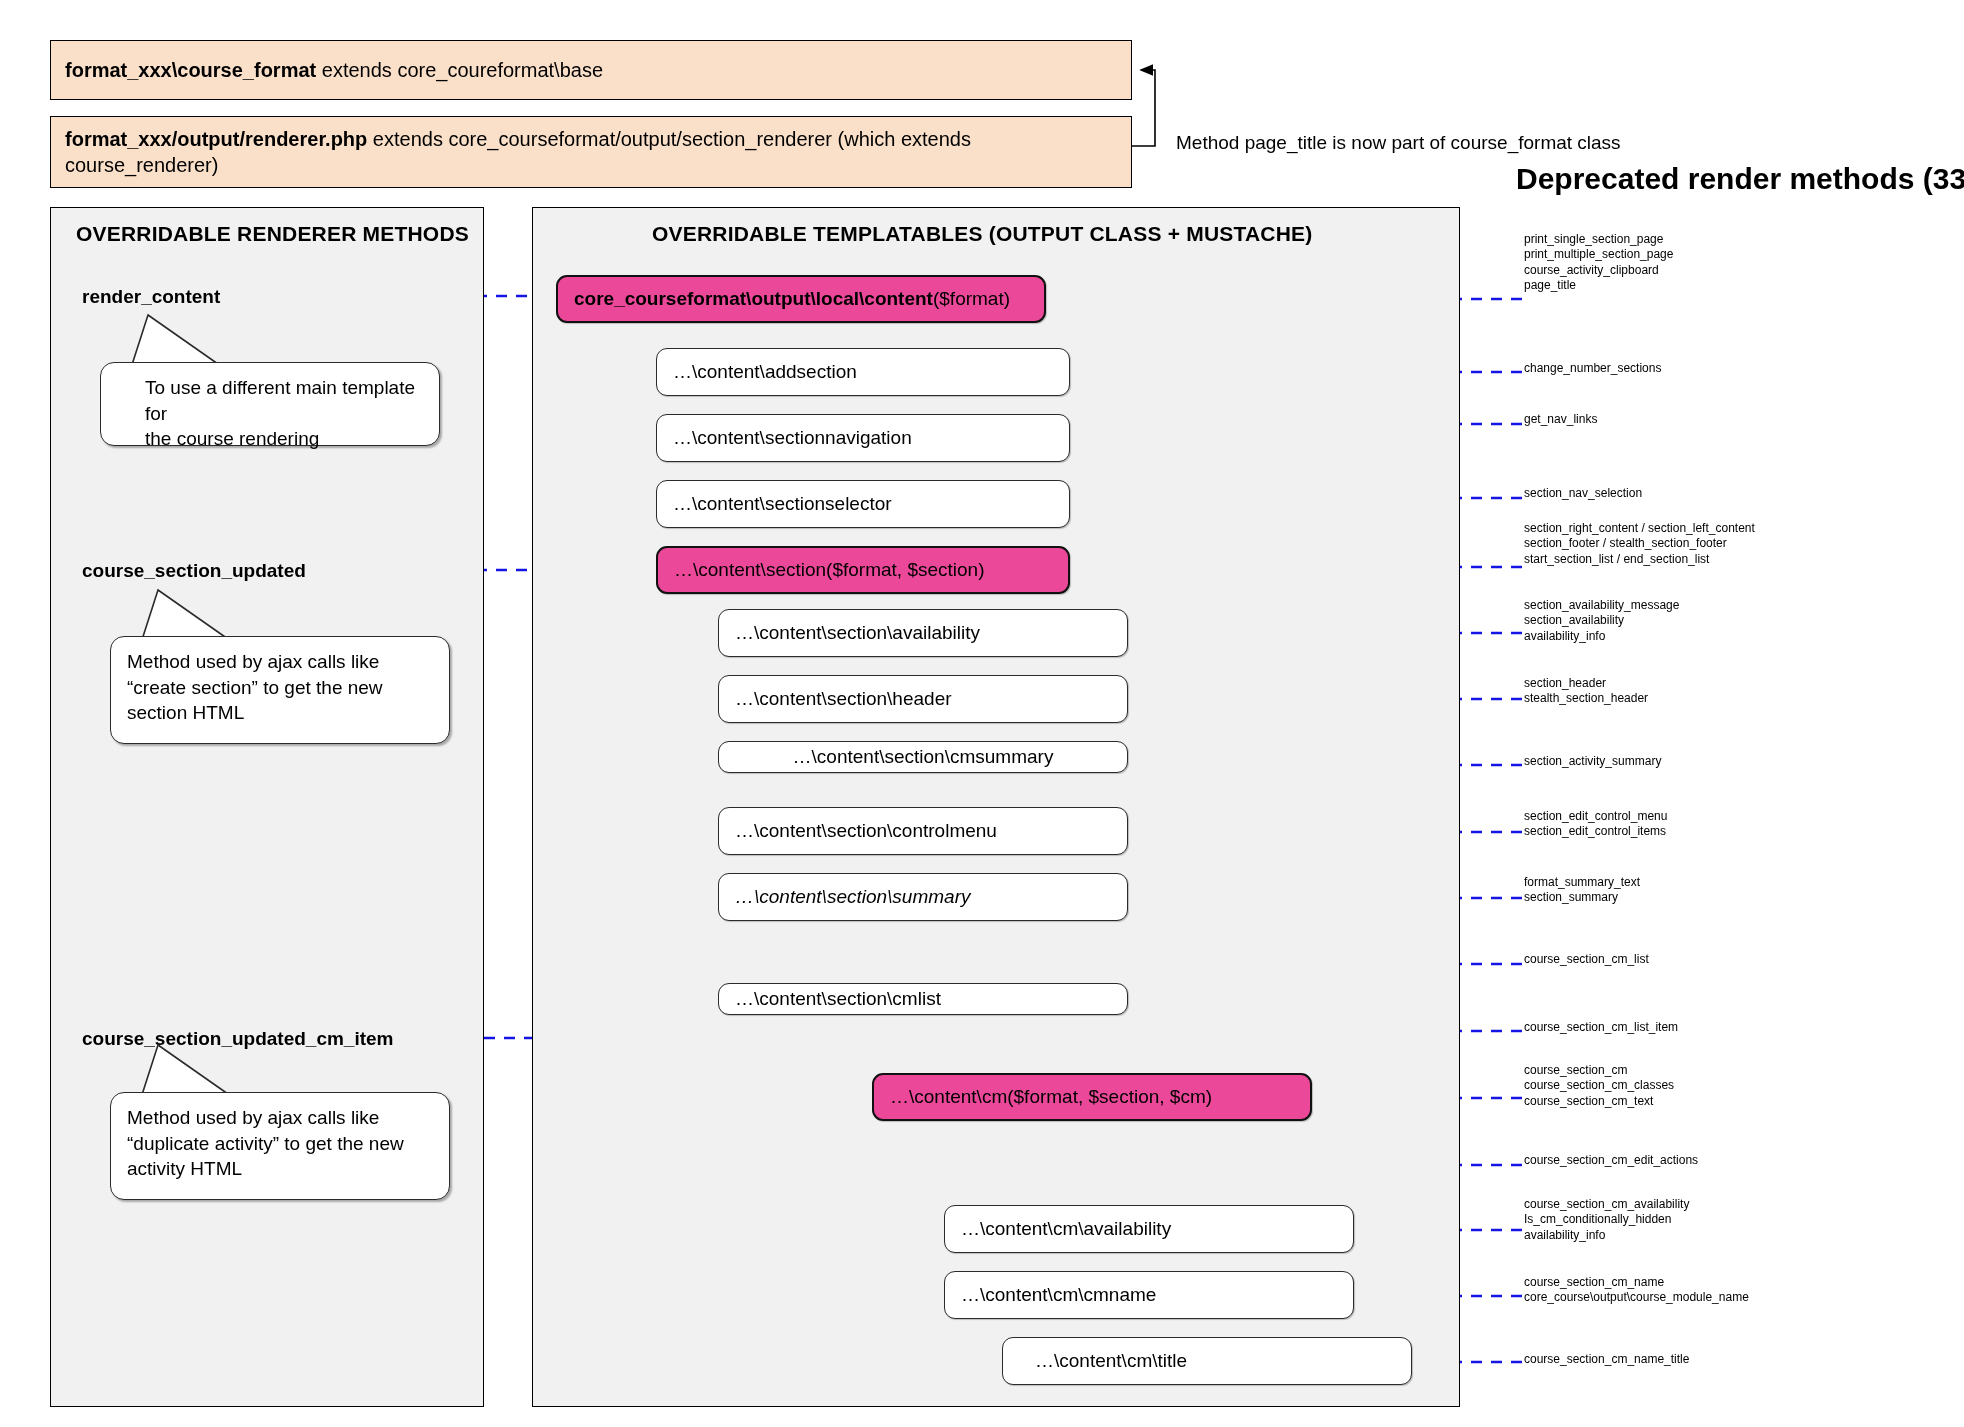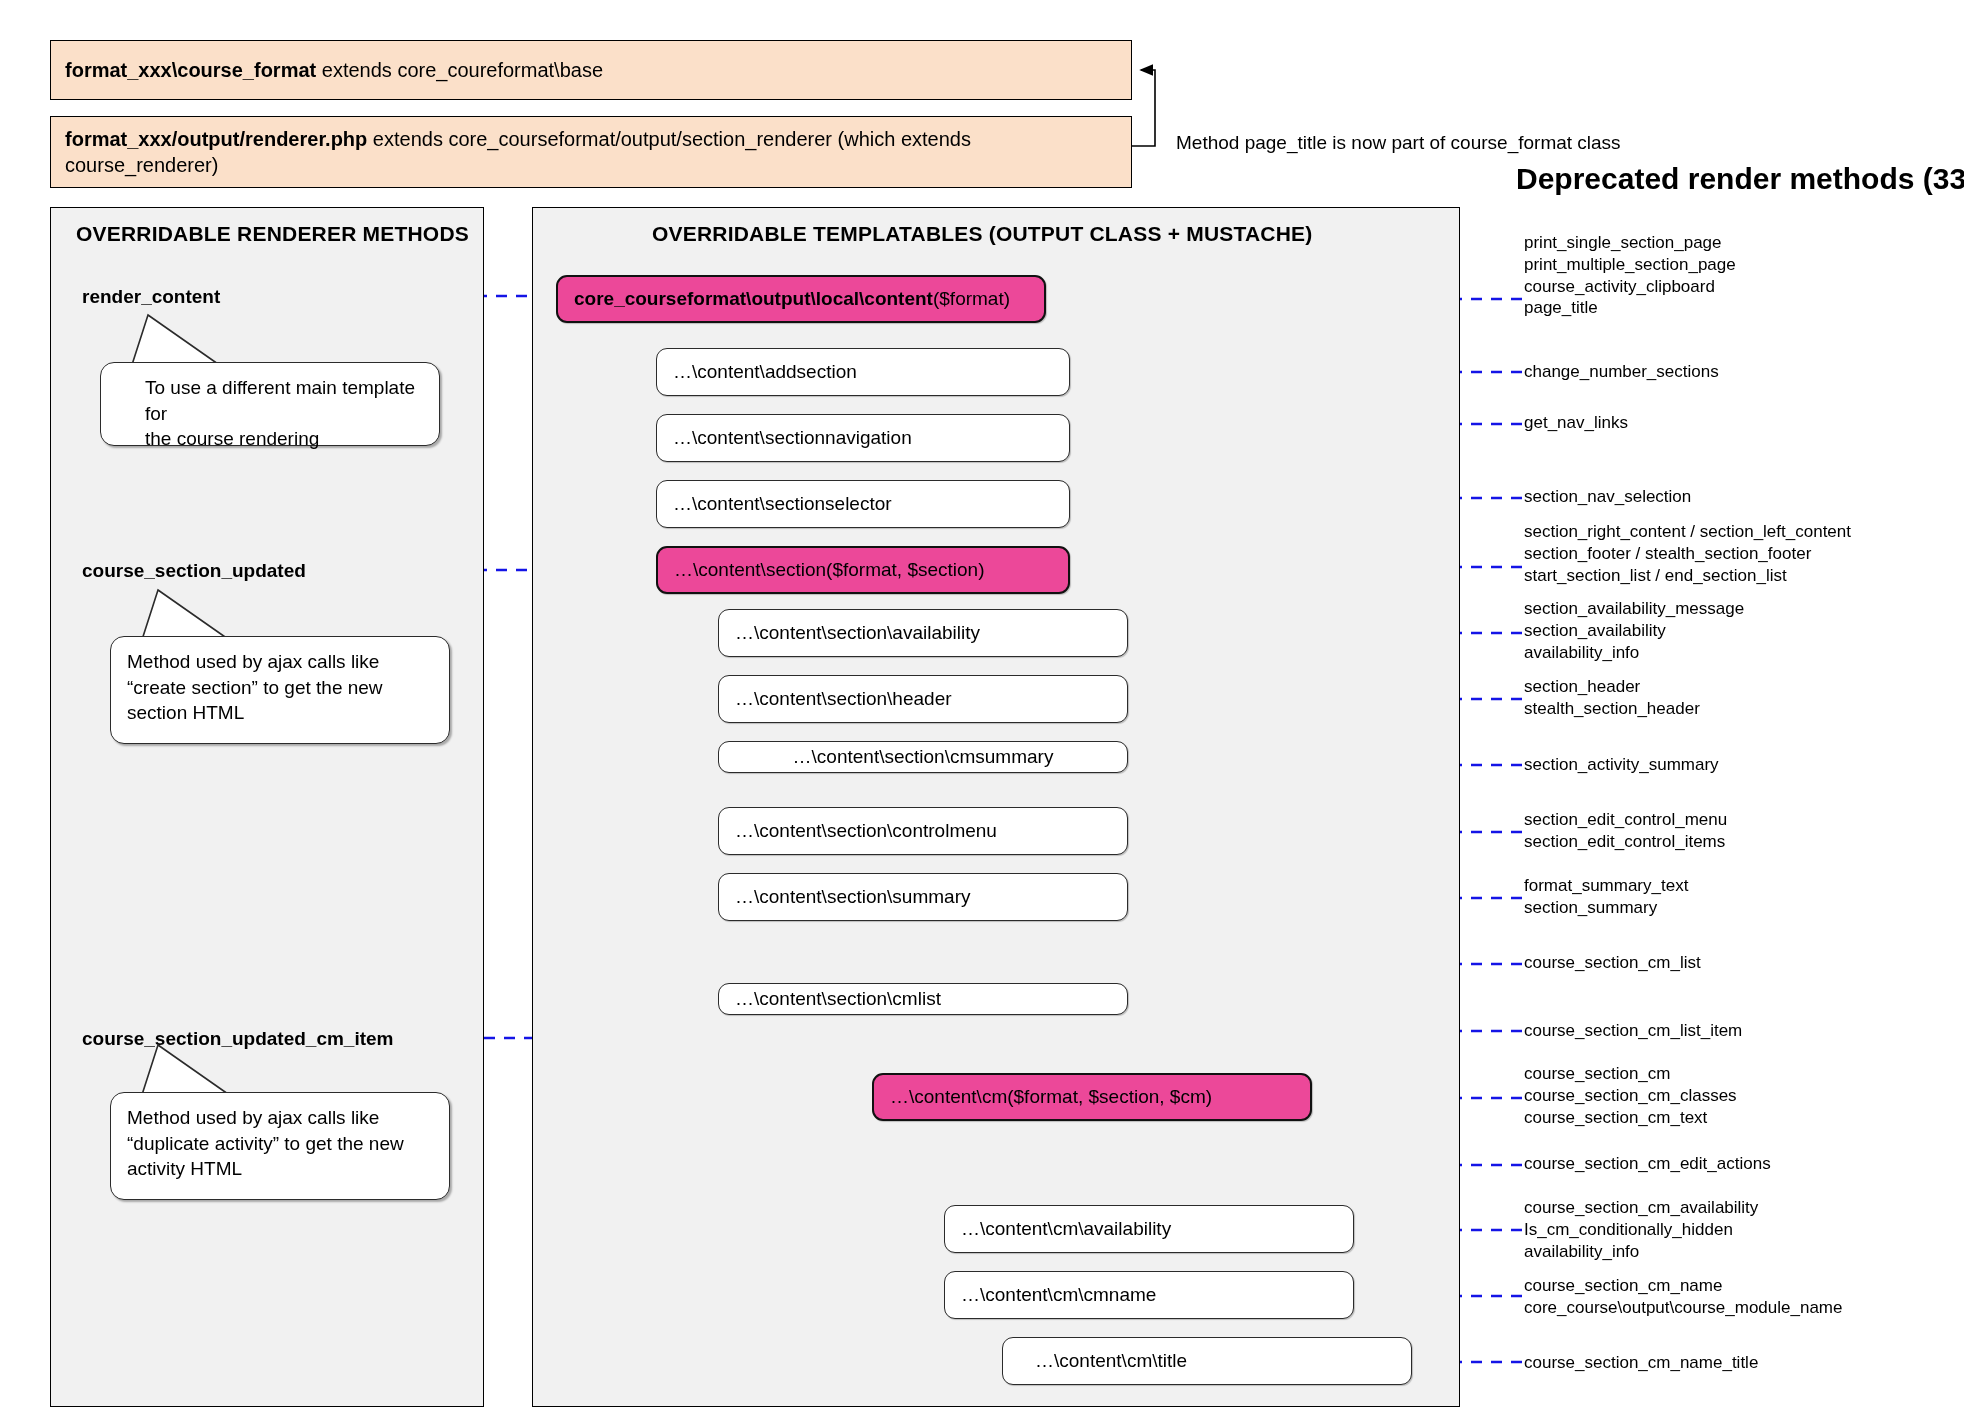--- a/index.html
+++ b/index.html
@@ -77,21 +77,21 @@
     box-shadow:2px 2px 2px rgba(0,0,0,.3);
   }
 
   
   .dep-title{
     font-size:30px;
     white-space:nowrap;
     font-weight:bold;
   }
   .deprow{
-    font-size:17px;
+    font-size:12px;
     line-height:1.28;
     white-space:nowrap;
   }
   .deprow div{white-space:nowrap;}
 
   
   #wires{position:absolute;left:0;top:0;width:1964px;height:1427px;pointer-events:none;}
 </style>
 </head>
 <body>
@@ -220,21 +220,21 @@
   </div>
 
   <div class="abs tbox" style="left:718px;top:741px;width:410px;height:32px;justify-content:center;">
     <span class="lead">…\content\section\cmsummary</span>
   </div>
 
   <div class="abs tbox" style="left:718px;top:807px;width:410px;height:48px;">
     <span class="lead">…\content\section\controlmenu</span>
   </div>
 
-  <div class="abs tbox" style="left:718px;top:873px;width:410px;height:48px;">
+  <div class="abs tbox" style="left:718px;top:873px;width:410px;height:48px;font-style:italic;">
     <span class="lead">…\content\section\summary</span>
   </div>
 
   <div class="abs tbox" style="left:718px;top:940px;width:410px;height:32px;margin-top:43px;">
     <span class="lead">…\content\section\cmlist</span>
   </div>
 
 
   <div class="abs tbox accent" style="left:872px;top:1073px;width:440px;height:48px;">
     <span class="lead" style="font-weight:normal;">…\content\cm</span>

